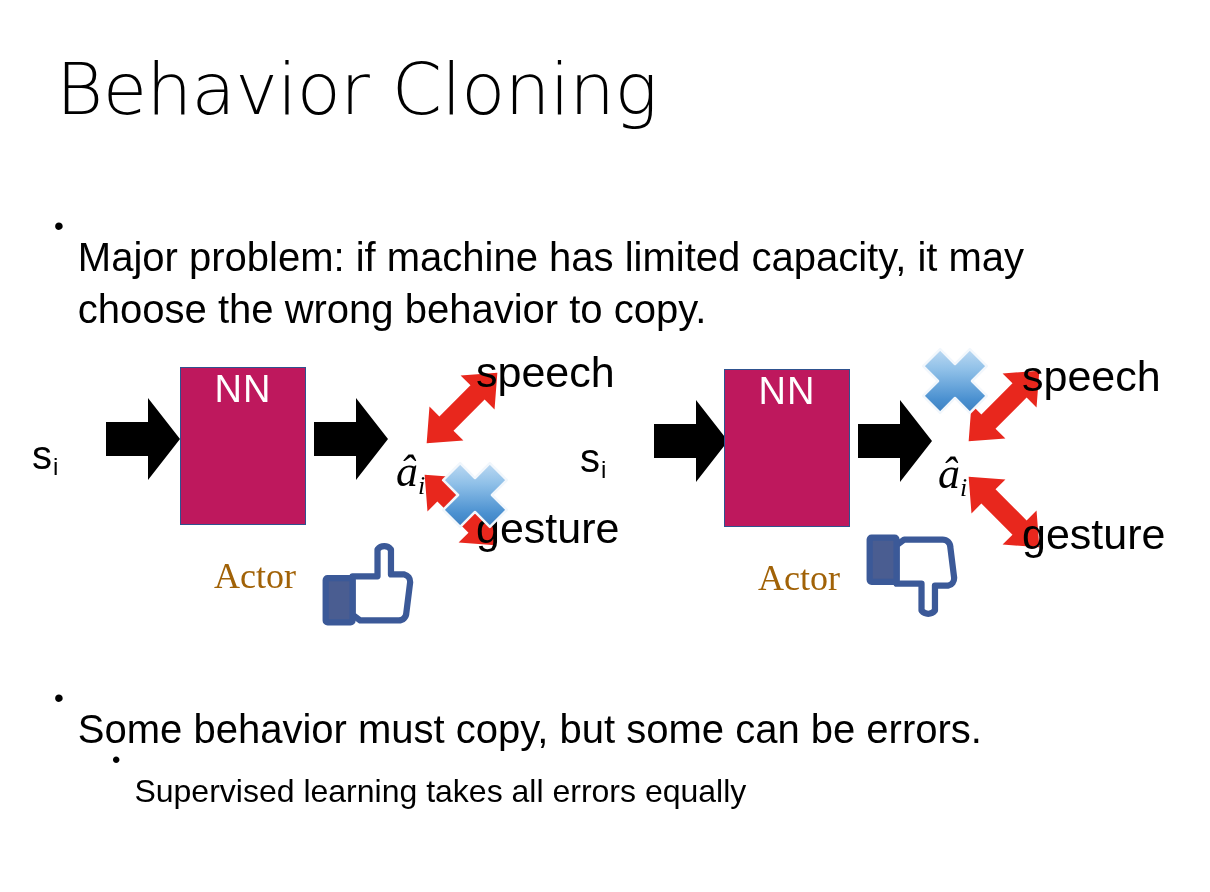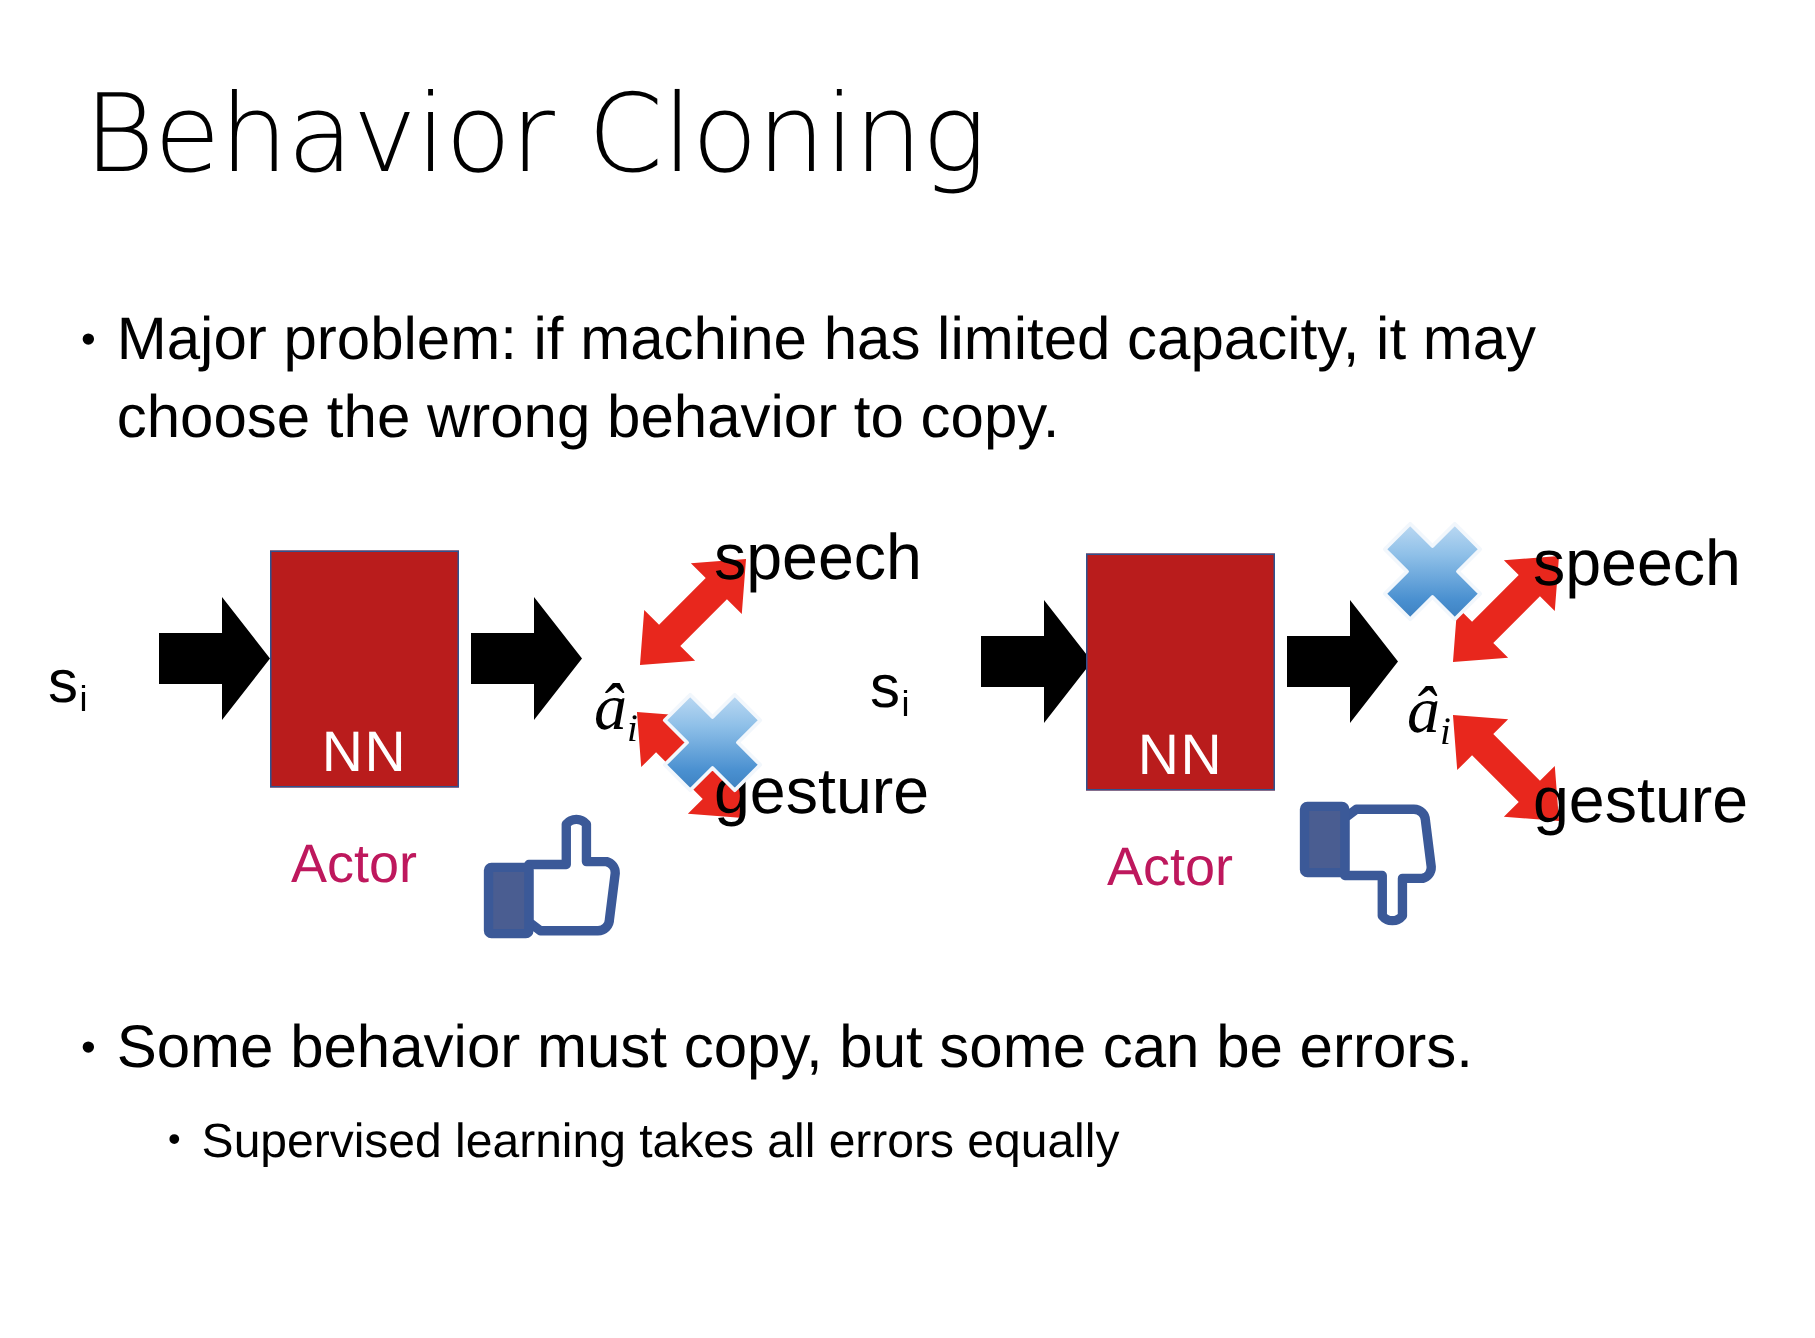--- a/index.html
+++ b/index.html
@@ -45,20 +45,21 @@
     line-height: 52px;
     padding-right: 14px;
     color: #000000;
   }
   .bullet-text {
     font-family: "Liberation Sans Narrow", "Liberation Sans", sans-serif;
     font-stretch: condensed;
     font-size: 40px;
     line-height: 52px;
     color: #000000;
+    margin-top: 31px;
   }
 
   #bullet-1 { left: 54px; top: 200px; width: 1080px; }
   #bullet-1 .bullet-text { width: 960px; }
 
   #bullet-2 { left: 54px; top: 672px; width: 1120px; }
   #bullet-3 { left: 112px; top: 734px; width: 1060px; }
   #bullet-3 .bullet-dot { font-size: 24px; }
   #bullet-3 .bullet-text { font-size: 32px; }
 
@@ -88,41 +89,42 @@
   }
 
   .block-arrow {
     position: absolute;
     width: 74px;
     height: 82px;
   }
 
   .nn-box {
     position: absolute;
-    background: #b91c1c;
+    background: #be185d;
     border: 1px solid #2F528F;
     box-sizing: border-box;
     display: flex;
-    align-items: flex-end;
+    align-items: flex-start;
     justify-content: center;
   }
   .nn-label {
     font-family: "Liberation Sans", sans-serif;
     font-size: 38px;
     color: #FFFFFF;
     letter-spacing: 1px;
   }
 
   .actor-label {
     position: absolute;
-    font-family: Liberation Sans, sans-serif;
+    font-family: Liberation Serif, serif;
     font-size: 36px;
     line-height: 36px;
-    color: #be185d;
+    color: #a16207;
     white-space: nowrap;
+    margin-left: 20px;
   }
 
   .action-label {
     position: absolute;
     font-family: "Liberation Serif", serif;
     font-style: italic;
     font-size: 44px;
     line-height: 63px;
     color: #000;
     white-space: nowrap;

